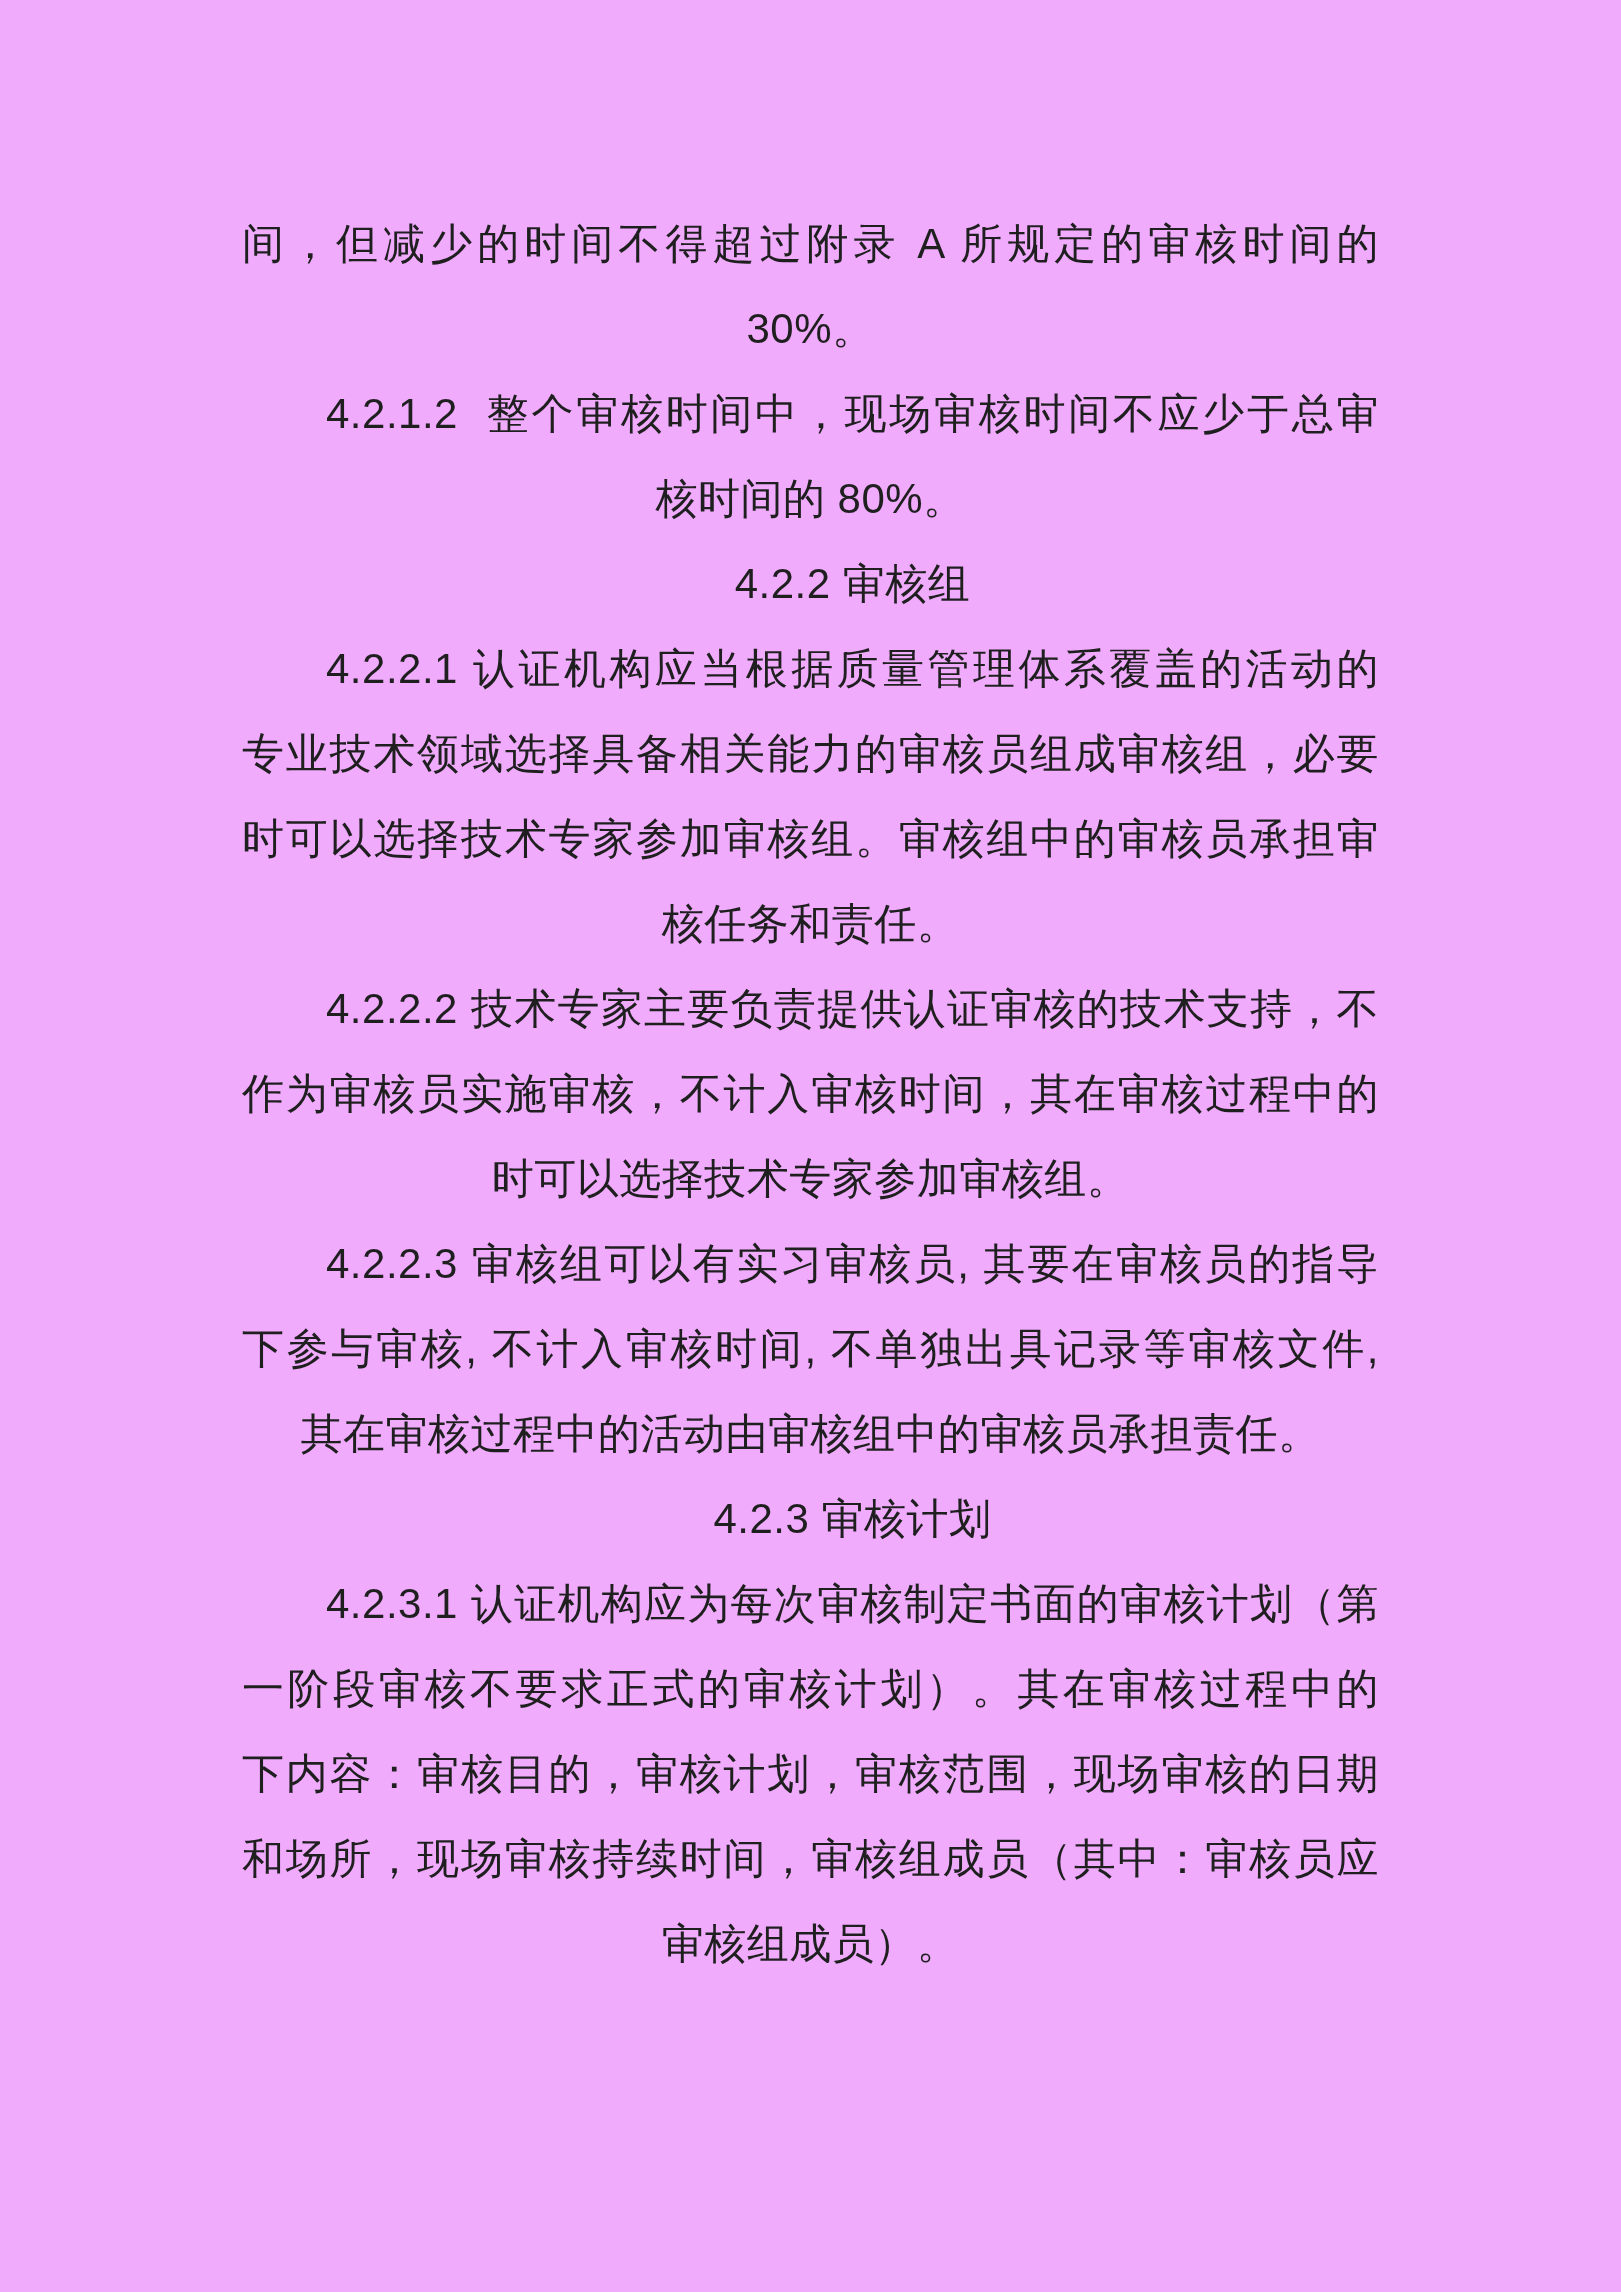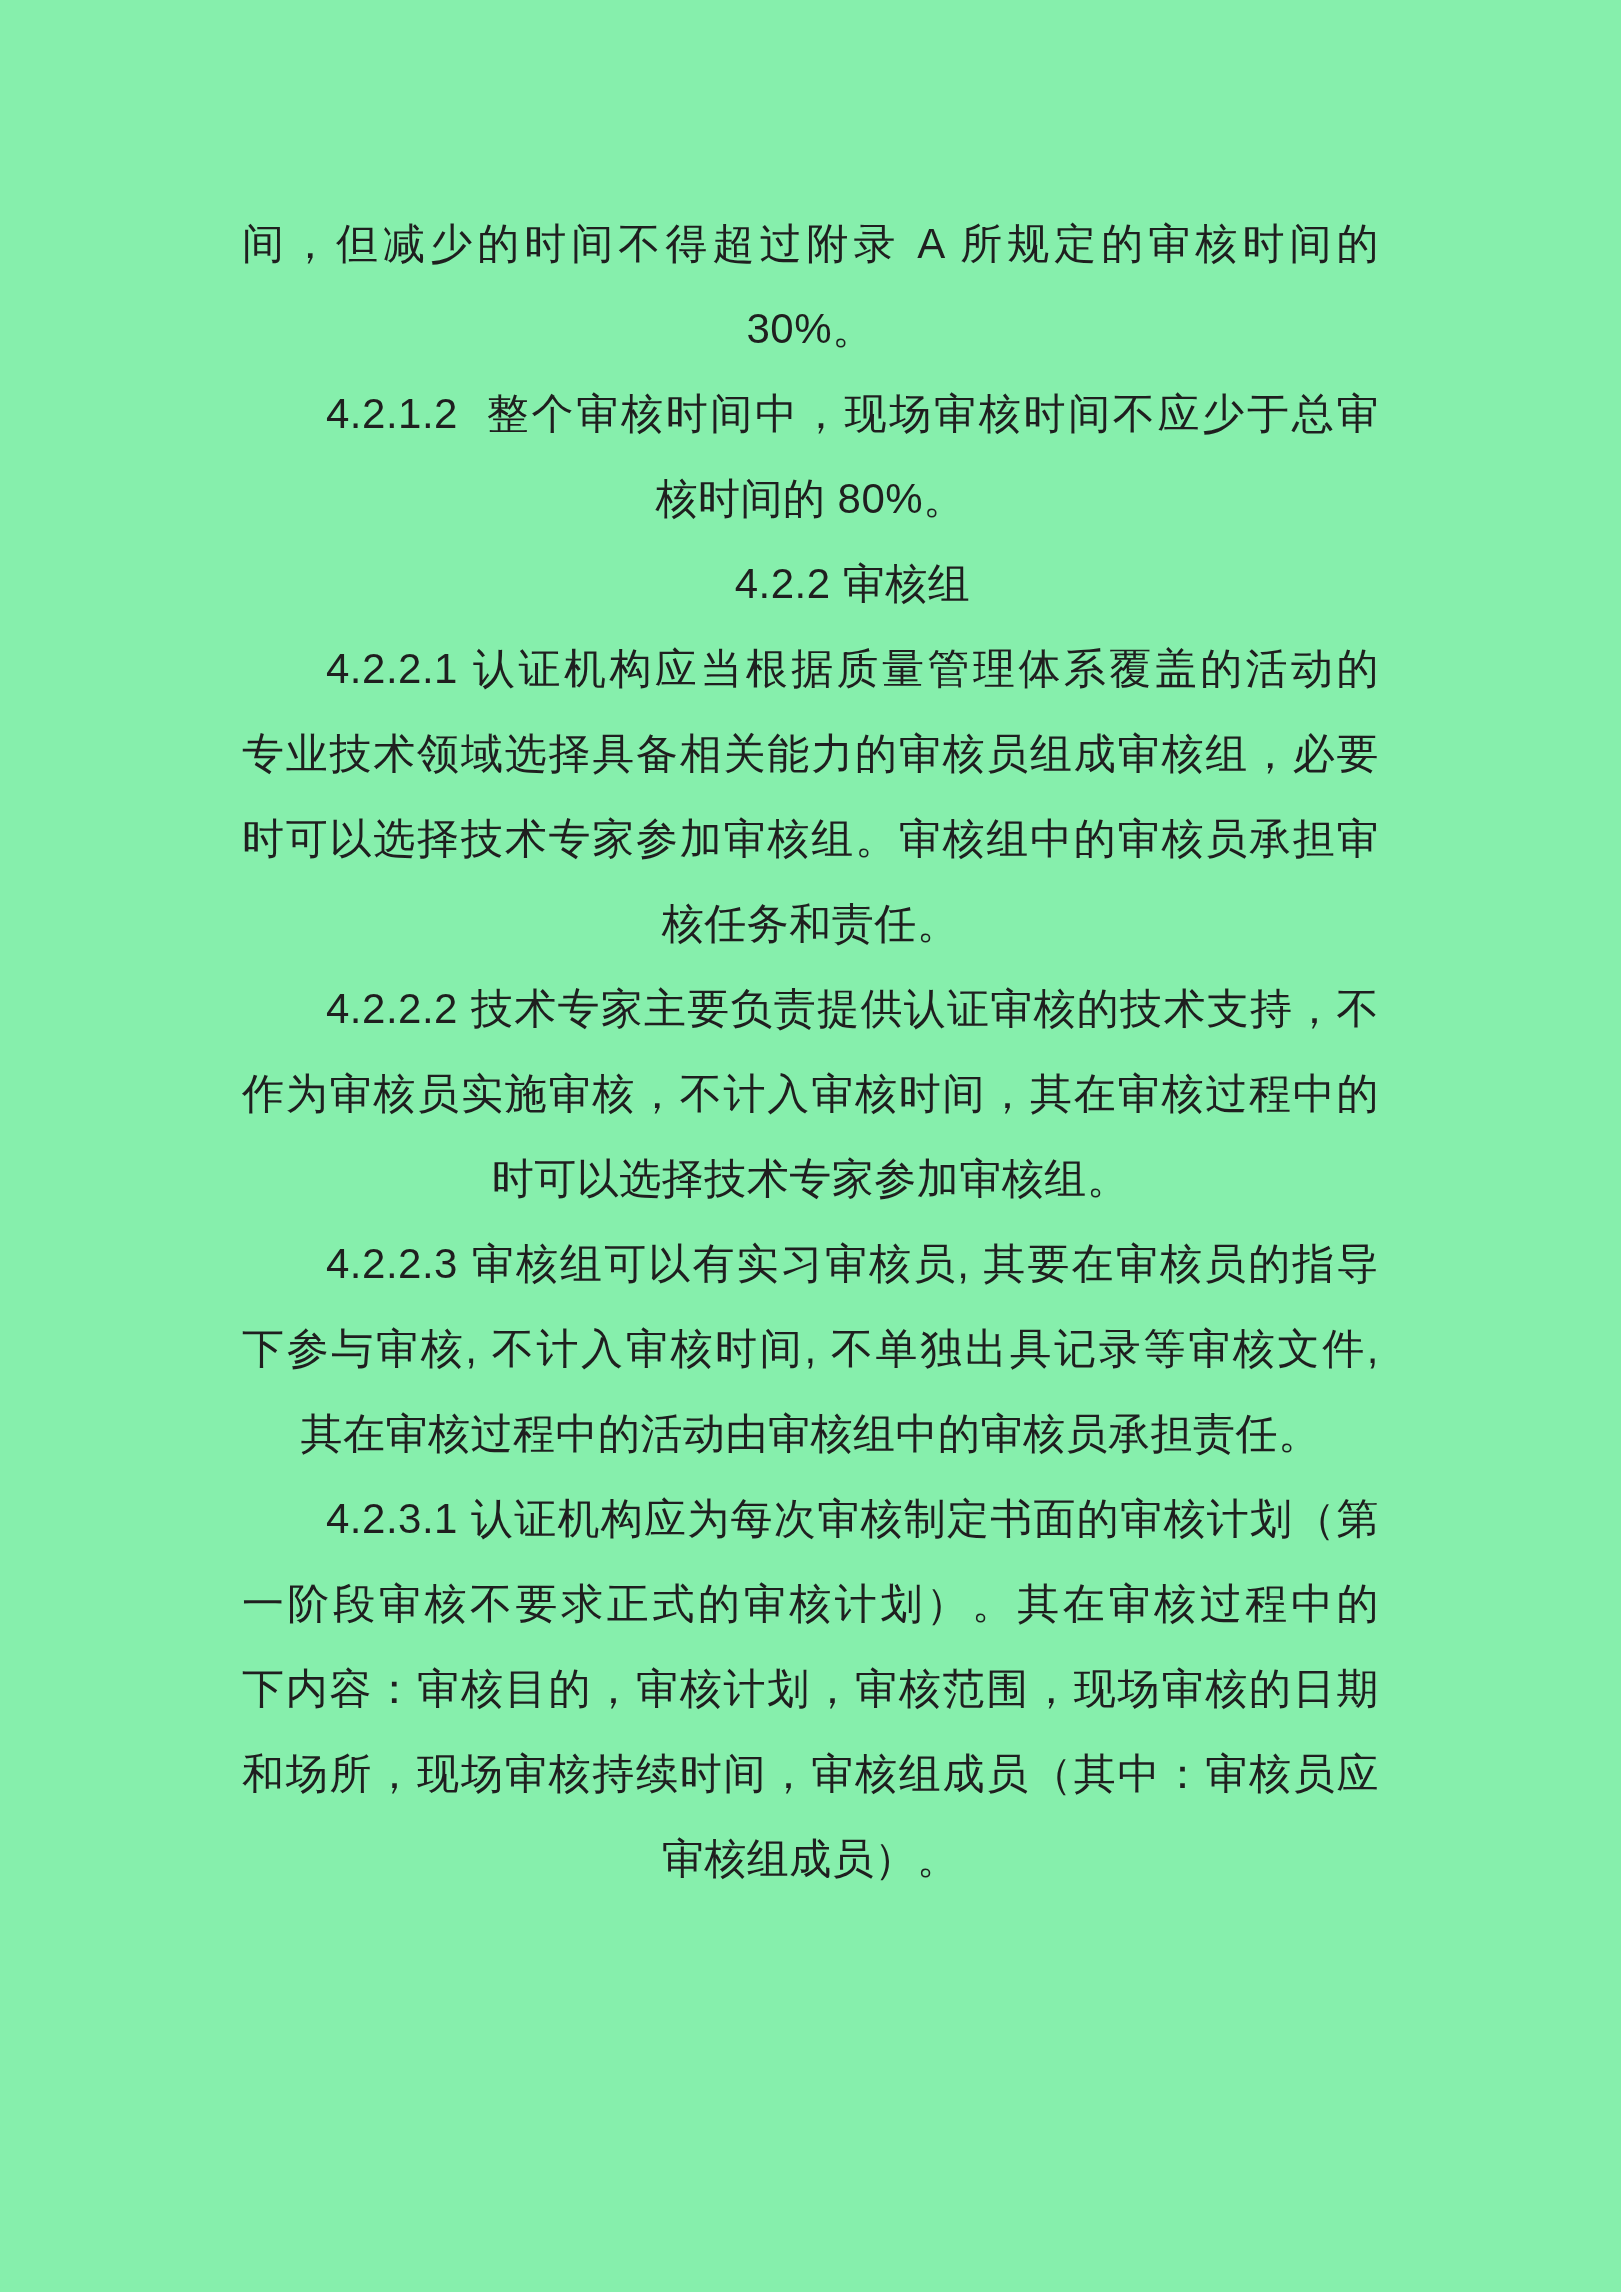--- a/index.html
+++ b/index.html
@@ -10,21 +10,21 @@
   body {
     width: 1621px;
     height: 2293px;
     position: relative;
     font-family: "Liberation Sans", sans-serif;
     overflow: hidden;
   }
   .page {
     position: absolute;
     inset: 0;
-    background: #86efac;
+    background: #f0abfc;
   }
   .text-block {
     position: absolute;
     left: 242px;
     top: 201px;
     width: 1137px;
     color: #1f1f1f;
     font-size: 42px;
     line-height: 85px;
     letter-spacing: 0.5px;
@@ -72,20 +72,23 @@
         <div class="line fill indent">4.2.2.2 技术专家主要负责提供认证审核的技术支持，不</div>
         <div class="line fill">作为审核员实施审核，不计入审核时间，其在审核过程中的</div>
         <div class="line">时可以选择技术专家参加审核组。</div>
       </div>
       <div class="para">
         <div class="line fill indent">4.2.2.3 审核组可以有实习审核员, 其要在审核员的指导</div>
         <div class="line fill">下参与审核, 不计入审核时间, 不单独出具记录等审核文件,</div>
         <div class="line">其在审核过程中的活动由审核组中的审核员承担责任。</div>
       </div>
       <div class="para">
+        <div class="line indent">4.2.3 审核计划</div>
+      </div>
+      <div class="para">
         <div class="line fill indent">4.2.3.1 认证机构应为每次审核制定书面的审核计划（第</div>
         <div class="line fill">一阶段审核不要求正式的审核计划）。其在审核过程中的</div>
         <div class="line fill">下内容：审核目的，审核计划，审核范围，现场审核的日期</div>
         <div class="line fill">和场所，现场审核持续时间，审核组成员（其中：审核员应</div>
         <div class="line">审核组成员）。</div>
       </div>
     </div>
 </div>
 
 

